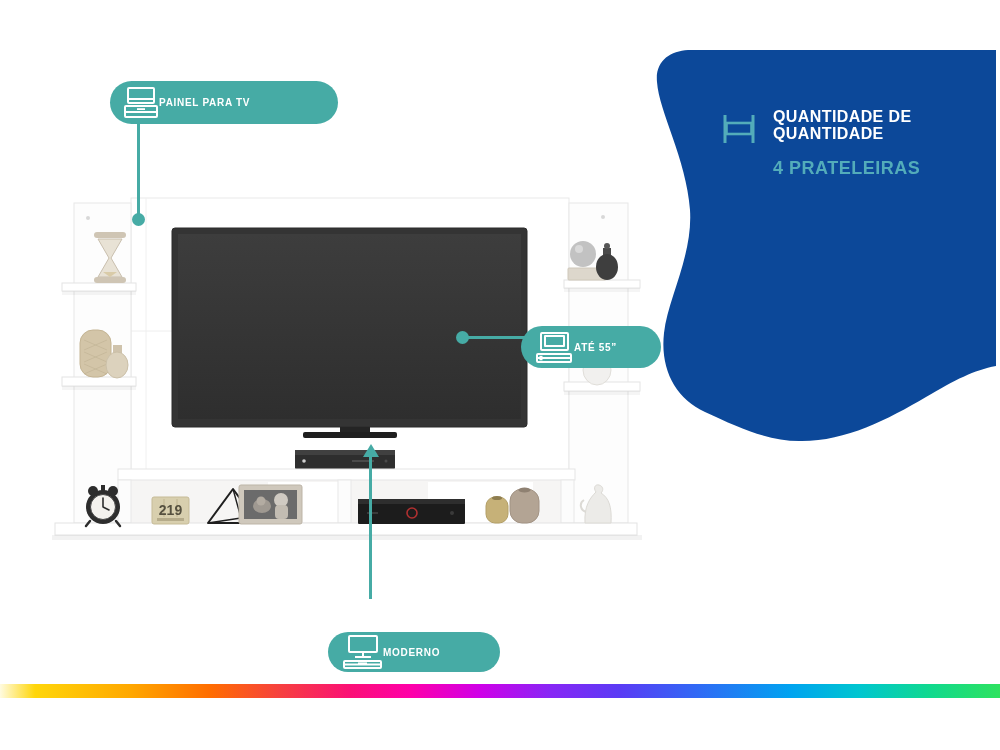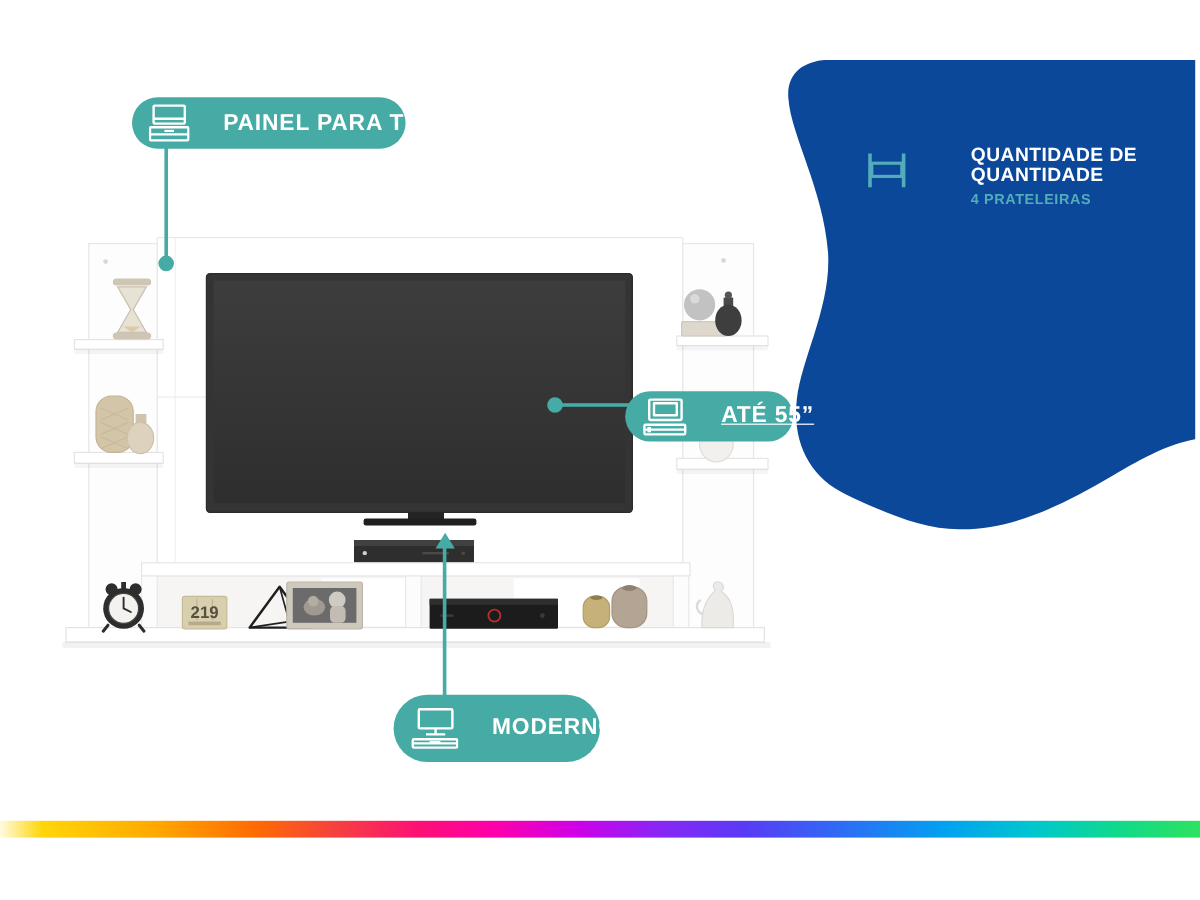--- a/index.html
+++ b/index.html
@@ -8,44 +8,44 @@
     font-family:"Liberation Sans",sans-serif;
   }
   svg{display:block;}
   
   .blob-svg{position:absolute;left:0;top:0;width:1000px;height:750px;pointer-events:none;}
   .blob-path{fill:var(--blob_blue,#0C4899);}
   
   .product-svg{position:absolute;left:0;top:0;width:1000px;height:750px;}
   
   .pill{
-    position:absolute;display:flex;align-items:center;gap:28px;
+    position:absolute;display:flex;align-items:center;gap:1px;
     background:var(--teal,#46ABA5);border-radius:999px;padding:0 22px 0 14px;
-    box-sizing:border-box;color:#fff;font-weight:bold;font-size:19px;
+    box-sizing:border-box;color:#fff;font-weight:bold;font-size:10px;
     letter-spacing:.7px;white-space:nowrap;z-index:30;
   }
   .pill .picon{flex:0 0 auto;display:flex;align-items:center;}
   .pill-painel{left:110px;top:81px;height:43px;width:228px;}
-  .pill-ate55{left:521px;top:326px;height:42px;width:140px;text-decoration:underline;}
-  .pill-moderno{left:328px;top:579px;height:56px;width:172px;}
+  .pill-ate55{left:521px;top:326px;height:42px;width:140px;}
+  .pill-moderno{left:328px;top:632px;height:40px;width:172px;}
   
   .conn{position:absolute;background:var(--teal,#46ABA5);z-index:20;}
   .dot{position:absolute;width:13px;height:13px;border-radius:50%;background:var(--teal,#46ABA5);z-index:20;}
   .arrow-up{
     position:absolute;width:0;height:0;z-index:20;
     border-left:8px solid transparent;border-right:8px solid transparent;
     border-bottom:13px solid var(--teal,#46ABA5);
   }
   
   .spec{position:absolute;z-index:10;display:flex;align-items:flex-start;}
-  .spec-1{left:721px;top:121px;gap:36px;}
+  .spec-1{left:721px;top:108px;}
   .spec-2{left:719px;top:224px;}
   .spec-icon{width:52px;flex:0 0 52px;padding-top:4px;}
   .spec-title{color:#fff;font-weight:bold;font-size:16px;line-height:17px;letter-spacing:.4px;white-space:nowrap;}
-  .spec-value{color:var(--teal_light,#53ACBA);font-weight:bold;font-size:12px;letter-spacing:.5px;margin-top:4px;white-space:nowrap;}
+  .spec-value{color:var(--teal_light,#53ACBA);font-weight:bold;font-size:18px;letter-spacing:.5px;margin-top:16px;white-space:nowrap;}
   
   .rainbow{
     position:absolute;left:0;top:684px;width:1000px;height:14px;z-index:5;
     background:linear-gradient(90deg,
       #fffbe0 0%,#ffd60a 3.5%,#ffa800 13%,#ff6d00 21%,#f6403f 28%,
       #fb1076 35%,#ff00a8 41%,#cf00e8 48%,#8826f5 55%,#5a3bf5 62%,
       #2f6bf5 70%,#00a3f0 79%,#00c6cf 86%,#10d98e 93%,#2ee25f 100%);
   }
 </style>
 </head>

